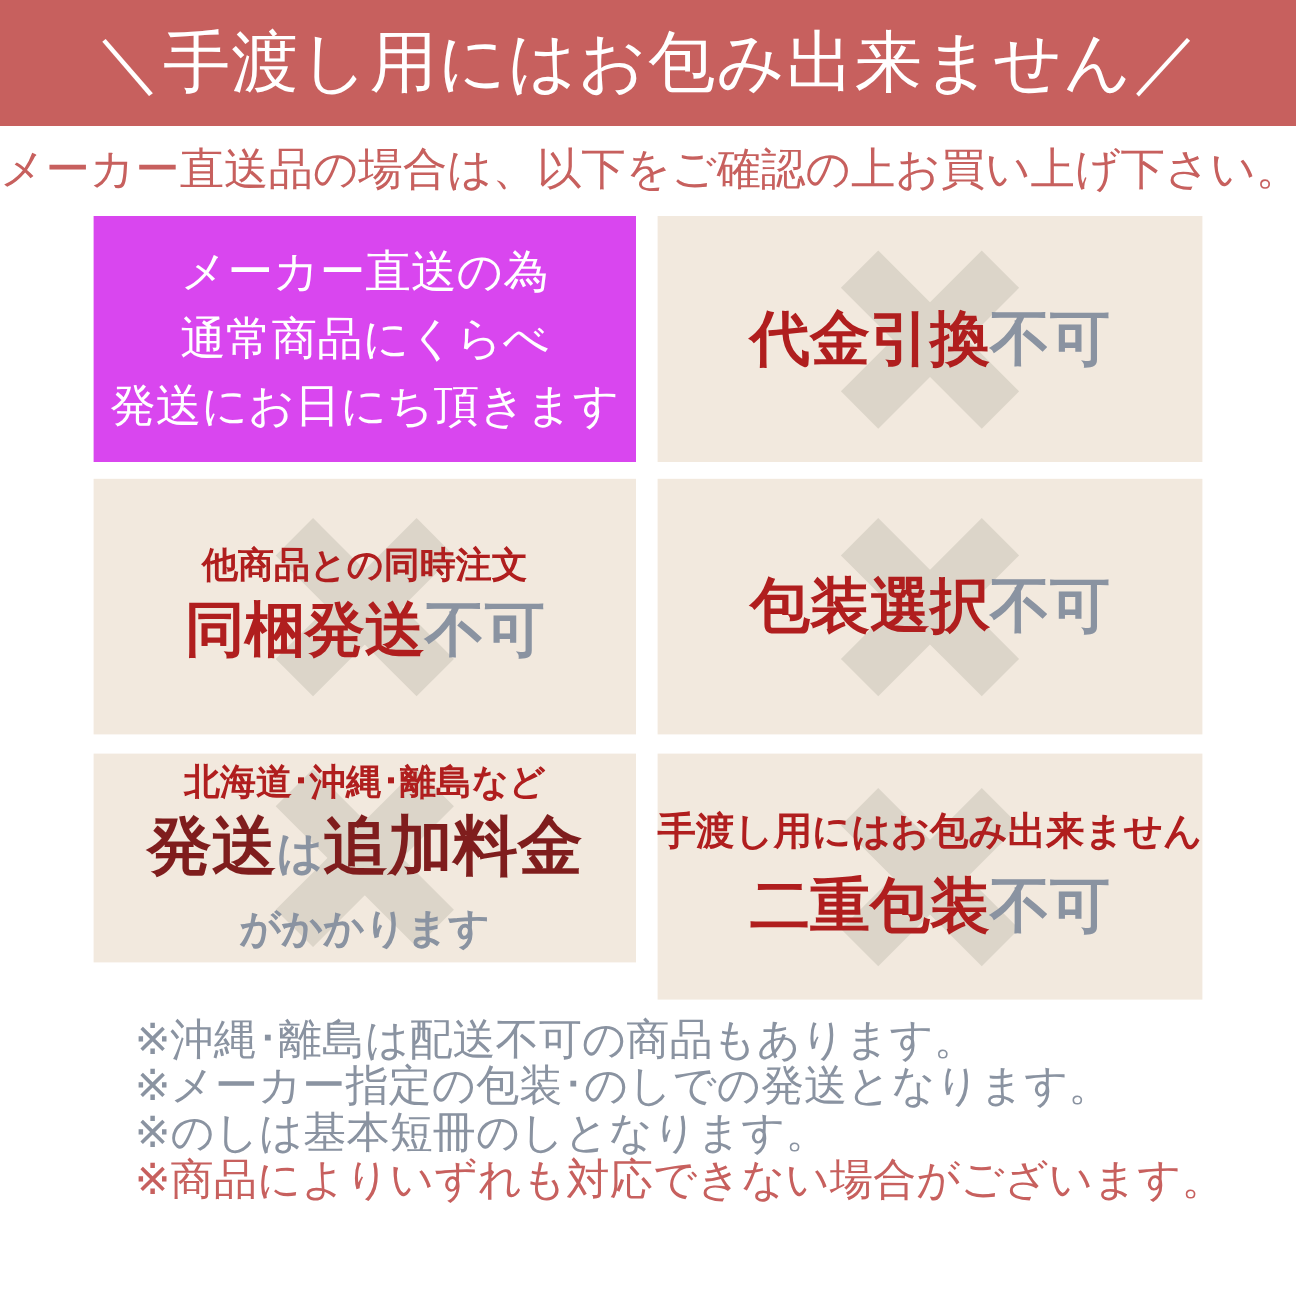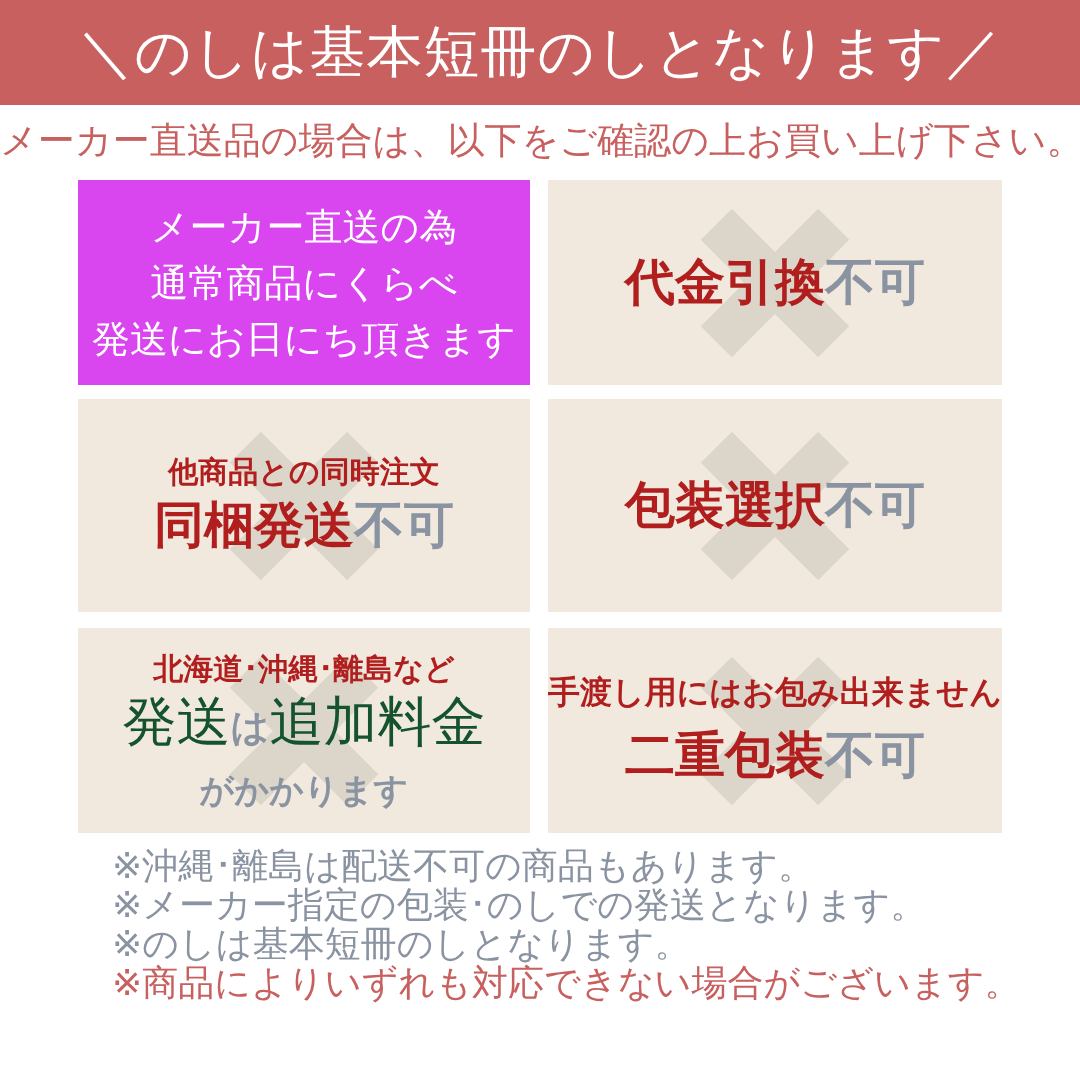--- a/index.html
+++ b/index.html
@@ -22,30 +22,30 @@
   .card{
     position:absolute;display:flex;flex-direction:column;
     align-items:center;justify-content:center;text-align:center;
   }
   .card.beige{background:#f2e9de;}
   .card.salmon{background:#d946ef;}
   .c1{left:78px;top:180px;width:452px;height:205px;}
   .c2{left:548px;top:180px;width:454px;height:205px;}
   .c3{left:78px;top:399px;width:452px;height:213px;}
   .c4{left:548px;top:399px;width:454px;height:213px;}
-  .c5{left:78px;top:628px;width:452px;height:205px;}
+  .c5{left:78px;top:628px;width:452px;height:174px;}
   .c6{left:548px;top:628px;width:454px;height:205px;}
   .card-content{position:relative;z-index:1;}
   .lead-line{color:#ffffff;font-size:38px;line-height:56px;white-space:nowrap;}
   .kw{color:#b01e1e;font-weight:bold;font-size:50px;white-space:nowrap;}
   .neg{color:#8a93a1;font-weight:bold;font-size:50px;white-space:nowrap;}
   .subnote{color:#b01e1e;font-weight:bold;font-size:30px;line-height:40px;white-space:nowrap;}
   .subnote.mb{margin-bottom:10px;}
   .bigline{white-space:nowrap;line-height:64px;}
-  .kw-xl{color:#14532d;font-weight:normal;font-size:54px;}
+  .kw-xl{color:#7f1d1d;font-weight:bold;font-size:54px;}
   .particle{color:#8a93a1;font-weight:bold;font-size:38px;}
   .tail{color:#8a93a1;font-weight:bold;font-size:34px;line-height:46px;white-space:nowrap;}
   
   .xmark{
     position:absolute;left:50%;top:50%;width:150px;height:150px;
     transform:translate(-50%,-50%);z-index:0;
   }
   .xmark span{
     position:absolute;left:50%;top:50%;width:44px;height:166px;
     background:#dcd5c9;
@@ -57,21 +57,21 @@
   .note{color:#8a93a1;font-size:36px;line-height:39px;white-space:nowrap;}
   .note.small{font-size:31px;line-height:37px;padding-left:18px;}
   .note.red{color:#c7605e;}
 </style>
 </head>
 <body>
 
 <div class="page">
 
   <div class="banner">
-    <div class="banner-title">＼のしは基本短冊のしとなります／</div>
+    <div class="banner-title">＼手渡し用にはお包み出来ません／</div>
   </div>
 
   <div class="intro">メーカー直送品の場合は、以下をご確認の上お買い上げ下さい。</div>
 
   <div class="card salmon c1">
     <div class="card-content">
       <div class="lead-line">メーカー直送の為</div>
       <div class="lead-line">通常商品にくらべ</div>
       <div class="lead-line">発送にお日にち頂きます</div>
     </div>

